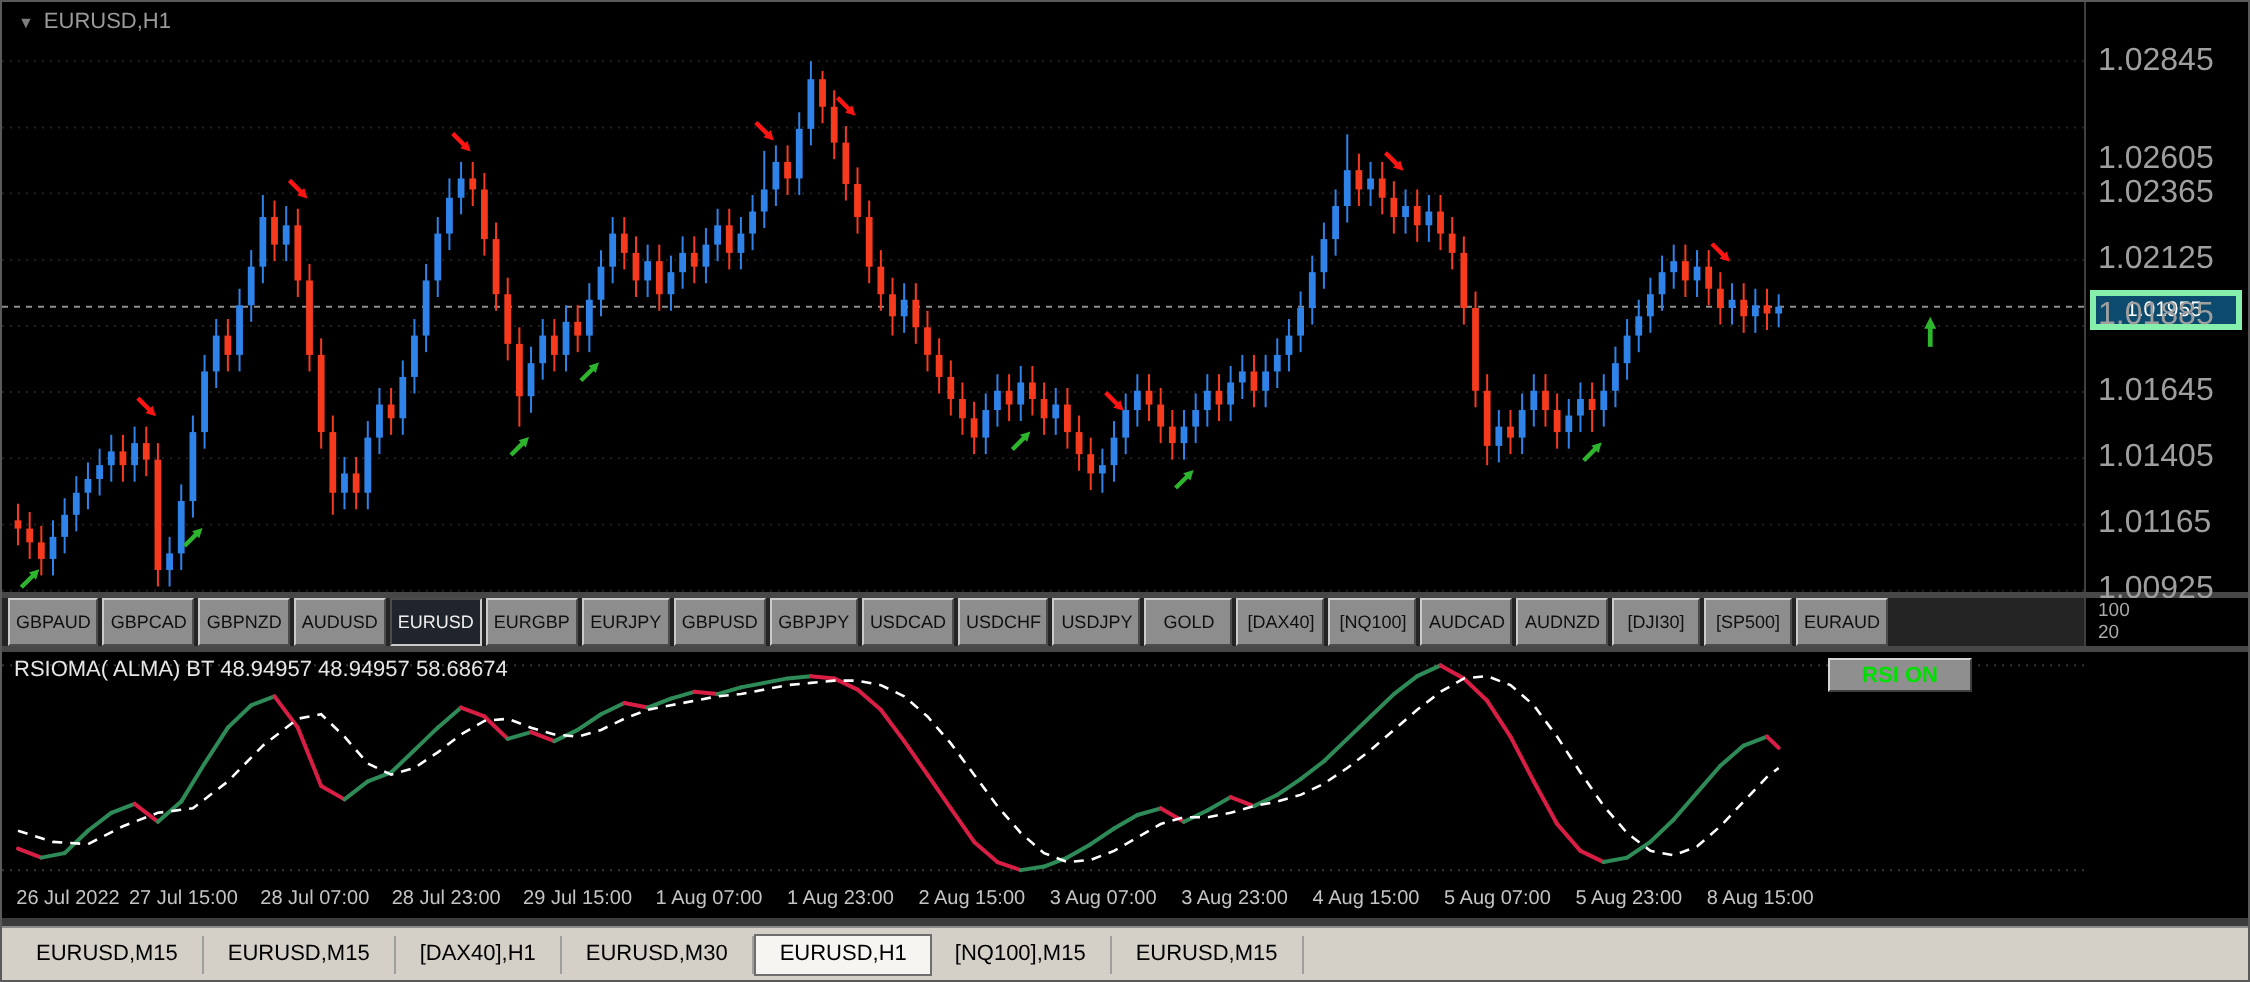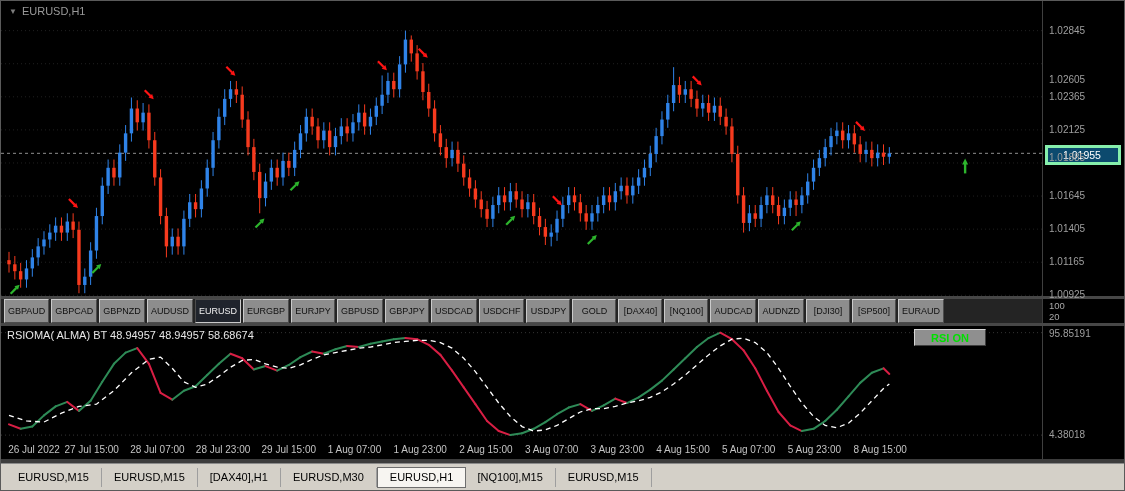--- a/index.html
+++ b/index.html
@@ -3,21 +3,21 @@
 <meta charset="utf-8">
 <style>
   *{box-sizing:border-box;margin:0;padding:0}
   html,body{overflow:hidden;background:#181818}
   body{font-family:"Liberation Sans",sans-serif}
   #window{width:1125px;height:491px;border:1px solid #5a5a5a;background:#000;position:relative;overflow:hidden}
   .section{position:relative;width:100%}
   #main-section{height:295px;background:#000}
   #main-svg,#ind-svg{display:block;background:#000}
   .axis-col{position:absolute;top:0;right:0;width:82px;height:100%;background:#000;border-left:1px solid #3f3f3f}
-  .axis-label{position:absolute;left:6px;color:#9f9f9f;font-size:10px;white-space:nowrap;line-height:12px}
+  .axis-label{position:absolute;left:6px;color:#9f9f9f;font-size:16px;white-space:nowrap;line-height:12px}
   #current-price-tag{position:absolute;left:2px;right:3px;padding:1px 15px;background:#0c4a6e;border:3px solid #86efac;color:#ffffff;font-size:10.5px;line-height:12px}
   #chart-label{position:absolute;top:4px;left:8px;display:flex;gap:5px;align-items:center;color:#9a9a9a;font-size:11px}
   #chart-label .tri{font-size:8px;color:#7d7d7d}
   .h-div{height:3px;background:#474747}
   #divider-bottom{height:4px;background:#3c3c3c}
   #ribbon{height:24px;background:#242424;position:relative;display:flex;align-items:center;padding-left:3px}
   #symbols{display:flex;gap:2px;width:1038px;overflow:hidden}
   .sym-btn{height:24px;font-size:9px;min-width:44px;padding:0 3px;background:#8d8d8d;color:#101010;border:1px solid;border-color:#cacaca #4c4c4c #4c4c4c #cacaca;font-family:inherit;line-height:13px;white-space:nowrap}
   .sym-btn.selected{background:#20242c;color:#f0f0f0;border-color:#4c4c4c #cacaca #cacaca #4c4c4c}
   #ribbon-axis{position:absolute;right:0;top:0;width:82px;height:100%;background:#000;border-left:1px solid #3f3f3f}
@@ -538,24 +538,20 @@
         <span class="time-label" style="left: 353.5px;">1 Aug 07:00</span>
         <span class="time-label" style="left: 419.2px;">1 Aug 23:00</span>
         <span class="time-label" style="left: 484.9px;">2 Aug 15:00</span>
         <span class="time-label" style="left: 550.6px;">3 Aug 07:00</span>
         <span class="time-label" style="left: 616.3px;">3 Aug 23:00</span>
         <span class="time-label" style="left: 682px;">4 Aug 15:00</span>
         <span class="time-label" style="left: 747.7px;">5 Aug 07:00</span>
         <span class="time-label" style="left: 813.4px;">5 Aug 23:00</span>
         <span class="time-label" style="left: 879.1px;">8 Aug 15:00</span>
       </div>
-    <div class="axis-col" id="ind-axis">
-      <div class="axis-label" id="ind-axis-max" style="top: 1.64586px;">95.85191</div>
-      <div class="axis-label" id="ind-axis-min" style="top: 103.094px;">4.38018</div>
-    </div>
   </div>
 
   <div id="divider-bottom"></div>
 
   <div id="tabbar">
       <div class="tab">EURUSD,M15</div>
       <div class="tab">EURUSD,M15</div>
       <div class="tab">[DAX40],H1</div>
       <div class="tab">EURUSD,M30</div>
       <div class="tab active">EURUSD,H1</div>

